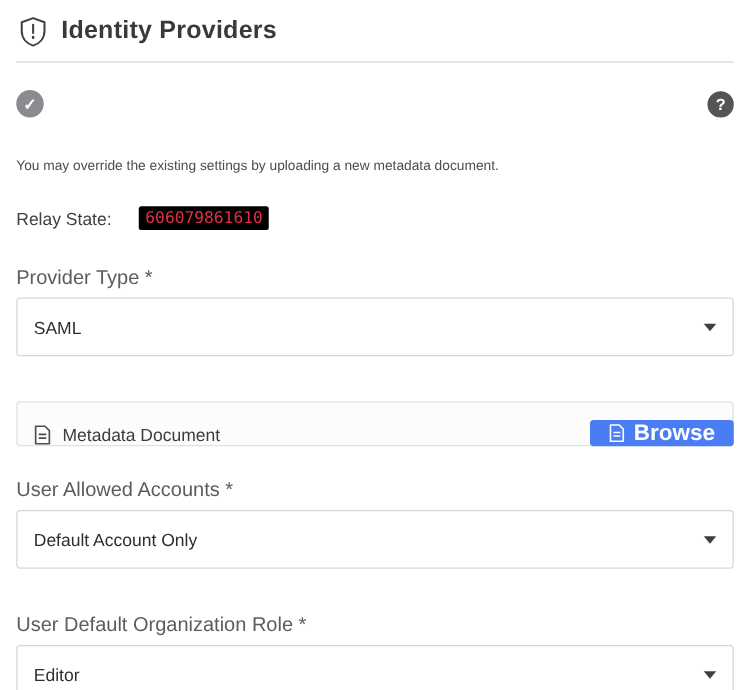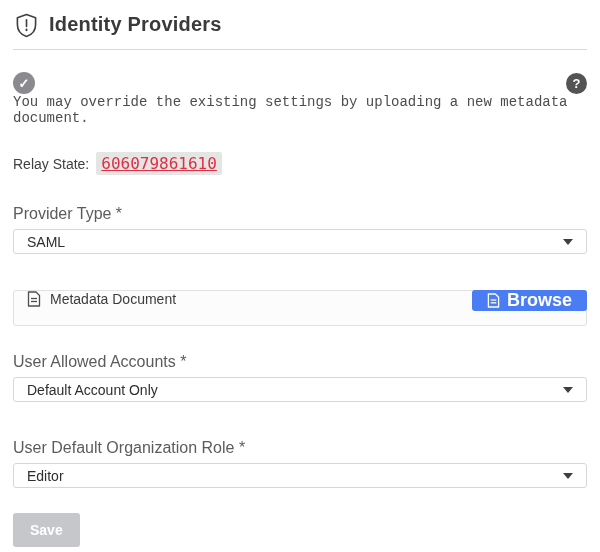--- a/index.html
+++ b/index.html
@@ -33,53 +33,53 @@
     flex: 0 0 auto;
     width: 22px; height: 22px; border-radius: 50%;
     display: flex; align-items: center; justify-content: center;
     color: #fff; font-weight: 700; font-size: 13px; line-height: 1;
   }
   .check-circle { background: #8b8b8f; }
   .help-circle  { background: #545456; margin-left: auto; width: 21px; height: 21px; cursor: pointer; }
   .status-text .hl { color: var(--green, #3eb15b); }
 
   
-  .description { font-size: 14px; color: #4d4d50; font-family: Liberation Mono, monospace; }
+  .description { margin-top: 33px; font-size: 11px; color: #4d4d50; }
 
   
-  .relay-row { margin-top: 26px; font-size: 14px; color: #3f3f42; display: flex; align-items: center; gap: 7px; }
+  .relay-row { margin-top: 26px; font-size: 14px; color: #3f3f42; display: flex; align-items: center; gap: 22px; }
   .relay-code {
     font-family: "DejaVu Sans Mono", monospace;
-    font-size: 16px; color: var(--red, #e02f44);
-    background: #e5e5e5; padding: 2px 5px; border-radius: 2px; text-decoration: underline;
+    font-size: 13px; color: var(--red, #e02f44);
+    background: #000000; padding: 2px 5px; border-radius: 2px;
   }
 
   
   .form-group { margin-top: 30px; }
   .form-group.mt-lg { margin-top: 37px; }
   .form-group.mt-md { margin-top: 27px; }
   .field-label {
     display: block; font-size: 16px; color: #5c5c5e; margin-bottom: 6px;
   }
   .select-box {
-    height: 25px; width: 100%;
+    height: 47px; width: 100%;
     border: 1px solid #d6d7d9; border-radius: 3px; background: #fff;
     display: flex; align-items: center; justify-content: space-between;
     padding: 0 13px; font-size: 14px; color: #2e2e30; cursor: pointer;
   }
   .caret-down {
     width: 0; height: 0;
     border-left: 5px solid transparent; border-right: 5px solid transparent;
     border-top: 6px solid #3f3f42;
   }
 
   
   .file-row {
     margin-top: 36px;
-    display: flex; align-items: flex-start; height: 36px;
+    display: flex; align-items: flex-end; height: 36px;
     border: 1px solid #e0e1e3; border-radius: 3px; background: #fcfcfd;
   }
   .file-label-area {
     flex: 1; display: flex; align-items: center; gap: 9px;
     padding: 0 13px; font-size: 14px; color: #3c3c3e; cursor: pointer;
   }
   .file-label-area .doc-icon { color: #4d4d50; display: flex; }
   .browse-button {
     flex: 0 0 auto;
     display: flex; align-items: center; gap: 7px;

